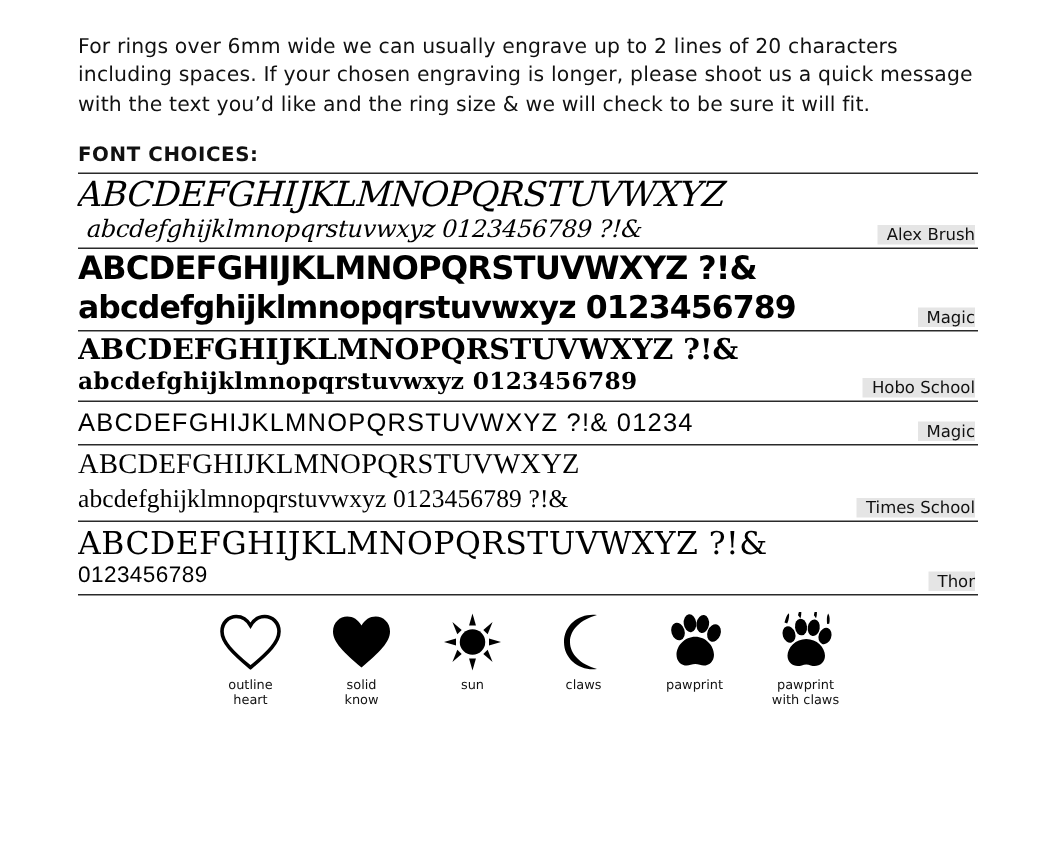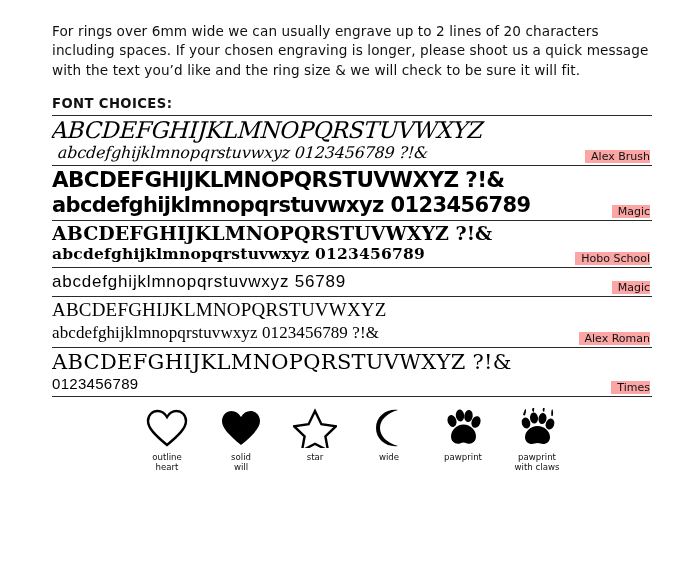--- a/index.html
+++ b/index.html
@@ -59,21 +59,21 @@
     overflow: hidden;
     color: #000;
   }
   .font-label {
     position: absolute;
     right: 2px;
     bottom: 2px;
     font-family: "DejaVu Sans", sans-serif;
     font-size: 11px;
     color: #111;
-    background: #fca5a5;
+    background: #e5e5e5;
     padding-left: 6px;
   }
 
   
 
   
   .r-alexbrush .line1 {
     font-family: "DejaVu Serif", serif;
     font-style: italic;
     font-size: 23px;
@@ -211,34 +211,34 @@
       <div class="font-label">Magic</div>
     </div>
 
     <div class="font-row r-magic">
       <div class="font-sample line1">ABCDEFGHIJKLMNOPQRSTUVWXYZ ?!&amp;</div>
       <div class="font-sample line2">abcdefghijklmnopqrstuvwxyz 0123456789</div>
       <div class="font-label">Hobo School</div>
     </div>
 
     <div class="font-row r-nimbus">
-      <div class="font-sample line2">abcdefghijklmnopqrstuvwxyz    56789</div>
+      <div class="font-sample line1">ABCDEFGHIJKLMNOPQRSTUVWXYZ  ?!&amp;  01234</div>
       <div class="font-label">Magic</div>
     </div>
 
     <div class="font-row r-times">
       <div class="font-sample line1">ABCDEFGHIJKLMNOPQRSTUVWXYZ</div>
       <div class="font-sample line2">abcdefghijklmnopqrstuvwxyz 0123456789 ?!&amp;</div>
-      <div class="font-label">Alex Roman</div>
+      <div class="font-label">Times School</div>
     </div>
 
     <div class="font-row r-thor">
       <div class="font-sample line1">ABCDEFGHIJKLMNOPQRSTUVWXYZ ?!&amp;</div>
       <div class="font-sample line2">0123456789</div>
-      <div class="font-label">Times</div>
+      <div class="font-label">Thor</div>
     </div>
 
   </div>
 
   <div class="symbols">
 
     <div class="symbol">
       <div class="glyph">
         <svg width="44" height="40" viewBox="0 0 44 40" aria-hidden="true">
           <path d="M22 37 C10 27 3 20 3 13 C3 7 7.5 3 12.5 3 C16.5 3 19.8 5.2 22 9 C24.2 5.2 27.5 3 31.5 3 C36.5 3 41 7 41 13 C41 20 34 27 22 37 Z" fill="none" stroke="#000" stroke-width="2.4"></path>
@@ -248,40 +248,50 @@
 heart</div>
     </div>
 
     <div class="symbol">
       <div class="glyph">
         <svg width="44" height="40" viewBox="0 0 44 40" aria-hidden="true">
           <path d="M22 37 C10 27 3 20 3 13 C3 7 7.5 3 12.5 3 C16.5 3 19.8 5.2 22 9 C24.2 5.2 27.5 3 31.5 3 C36.5 3 41 7 41 13 C41 20 34 27 22 37 Z" fill="#000"></path>
         </svg>
       </div>
       <div class="caption">solid
-will</div>
-    </div>
-
-    <div class="symbol">
-      <div class="glyph">
-        <svg width="44" height="40" viewBox="0 0 44 40" aria-hidden="true">
-          <path d="M22 3 L28.4 16.2 L43 18.2 L32.4 28.3 L35 42.6 L22 35.8 L9 42.6 L11.6 28.3 L1 18.2 L15.6 16.2 Z" fill="none" stroke="#000" stroke-width="2.4" stroke-linejoin="miter"></path>
-        </svg>
-      </div>
-      <div class="caption">star</div>
-    </div>
-
+know</div>
+    </div>
+
+
+    <div class="symbol">
+      <div class="glyph">
+        <svg width="44" height="40" viewBox="0 0 44 40" aria-hidden="true">
+          <circle cx="22" cy="20" r="8.5" fill="#000"></circle>
+          <g fill="#000">
+            <polygon points="22,1 24.3,9 19.7,9"></polygon>
+            <polygon points="22,39 24.3,31 19.7,31"></polygon>
+            <polygon points="3,20 11,17.7 11,22.3"></polygon>
+            <polygon points="41,20 33,17.7 33,22.3"></polygon>
+            <polygon points="8.6,6.6 14.8,12 11.9,14.9"></polygon>
+            <polygon points="35.4,33.4 29.2,28 32.1,25.1"></polygon>
+            <polygon points="35.4,6.6 29.2,12 32.1,14.9"></polygon>
+            <polygon points="8.6,33.4 14.8,28 11.9,25.1"></polygon>
+          </g>
+        </svg>
+      </div>
+      <div class="caption">sun</div>
+    </div>
 
     <div class="symbol">
       <div class="glyph">
         <svg width="44" height="40" viewBox="0 0 44 40" aria-hidden="true">
           <path d="M31 2 C20 5 13 12 13 20 C13 28 20 35 31 38 C20 39.5 9 32 9 20 C9 8 20 0.5 31 2 Z" fill="#000"></path>
         </svg>
       </div>
-      <div class="caption">wide</div>
+      <div class="caption">claws</div>
     </div>
 
     <div class="symbol">
       <div class="glyph">
         <svg width="44" height="40" viewBox="0 0 44 40" aria-hidden="true">
           <ellipse cx="11" cy="13" rx="4.4" ry="6" fill="#000" transform="rotate(-18 11 13)"></ellipse>
           <ellipse cx="19" cy="7.5" rx="4.2" ry="6" fill="#000" transform="rotate(-7 19 7.5)"></ellipse>
           <ellipse cx="27.5" cy="8" rx="4.2" ry="6" fill="#000" transform="rotate(9 27.5 8)"></ellipse>
           <ellipse cx="35" cy="14" rx="4.4" ry="6" fill="#000" transform="rotate(20 35 14)"></ellipse>
           <path d="M22.5 16.5 C29.5 16.5 35 22.5 35 28.5 C35 34 30 37 25.5 35.2 C23.5 34.4 21.5 34.4 19.5 35.2 C15 37 10 34 10 28.5 C10 22.5 15.5 16.5 22.5 16.5 Z" fill="#000"></path>

